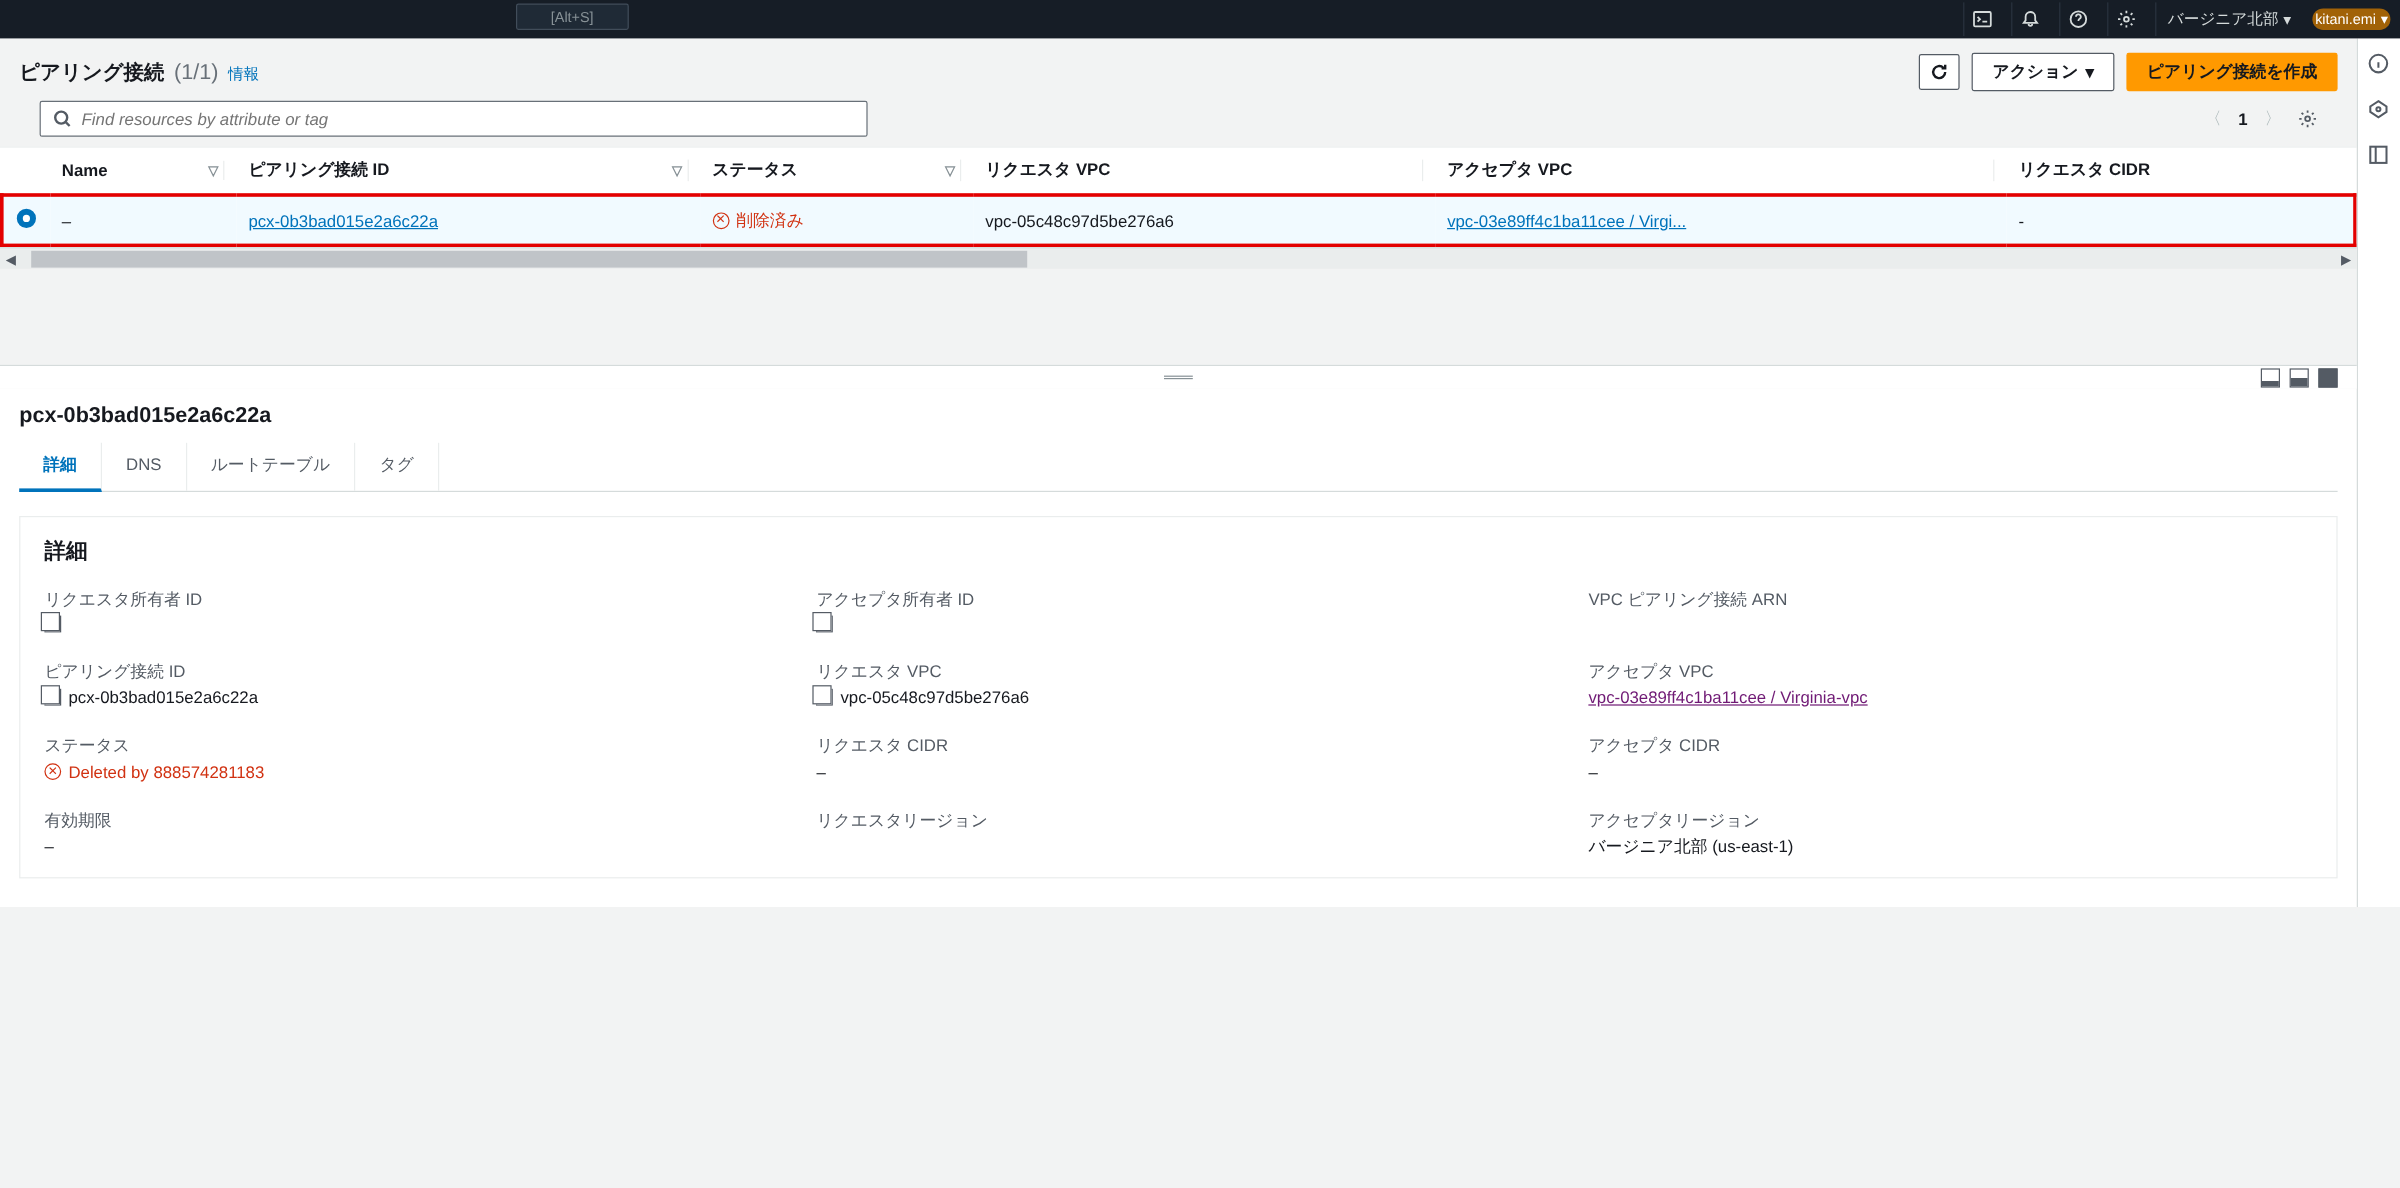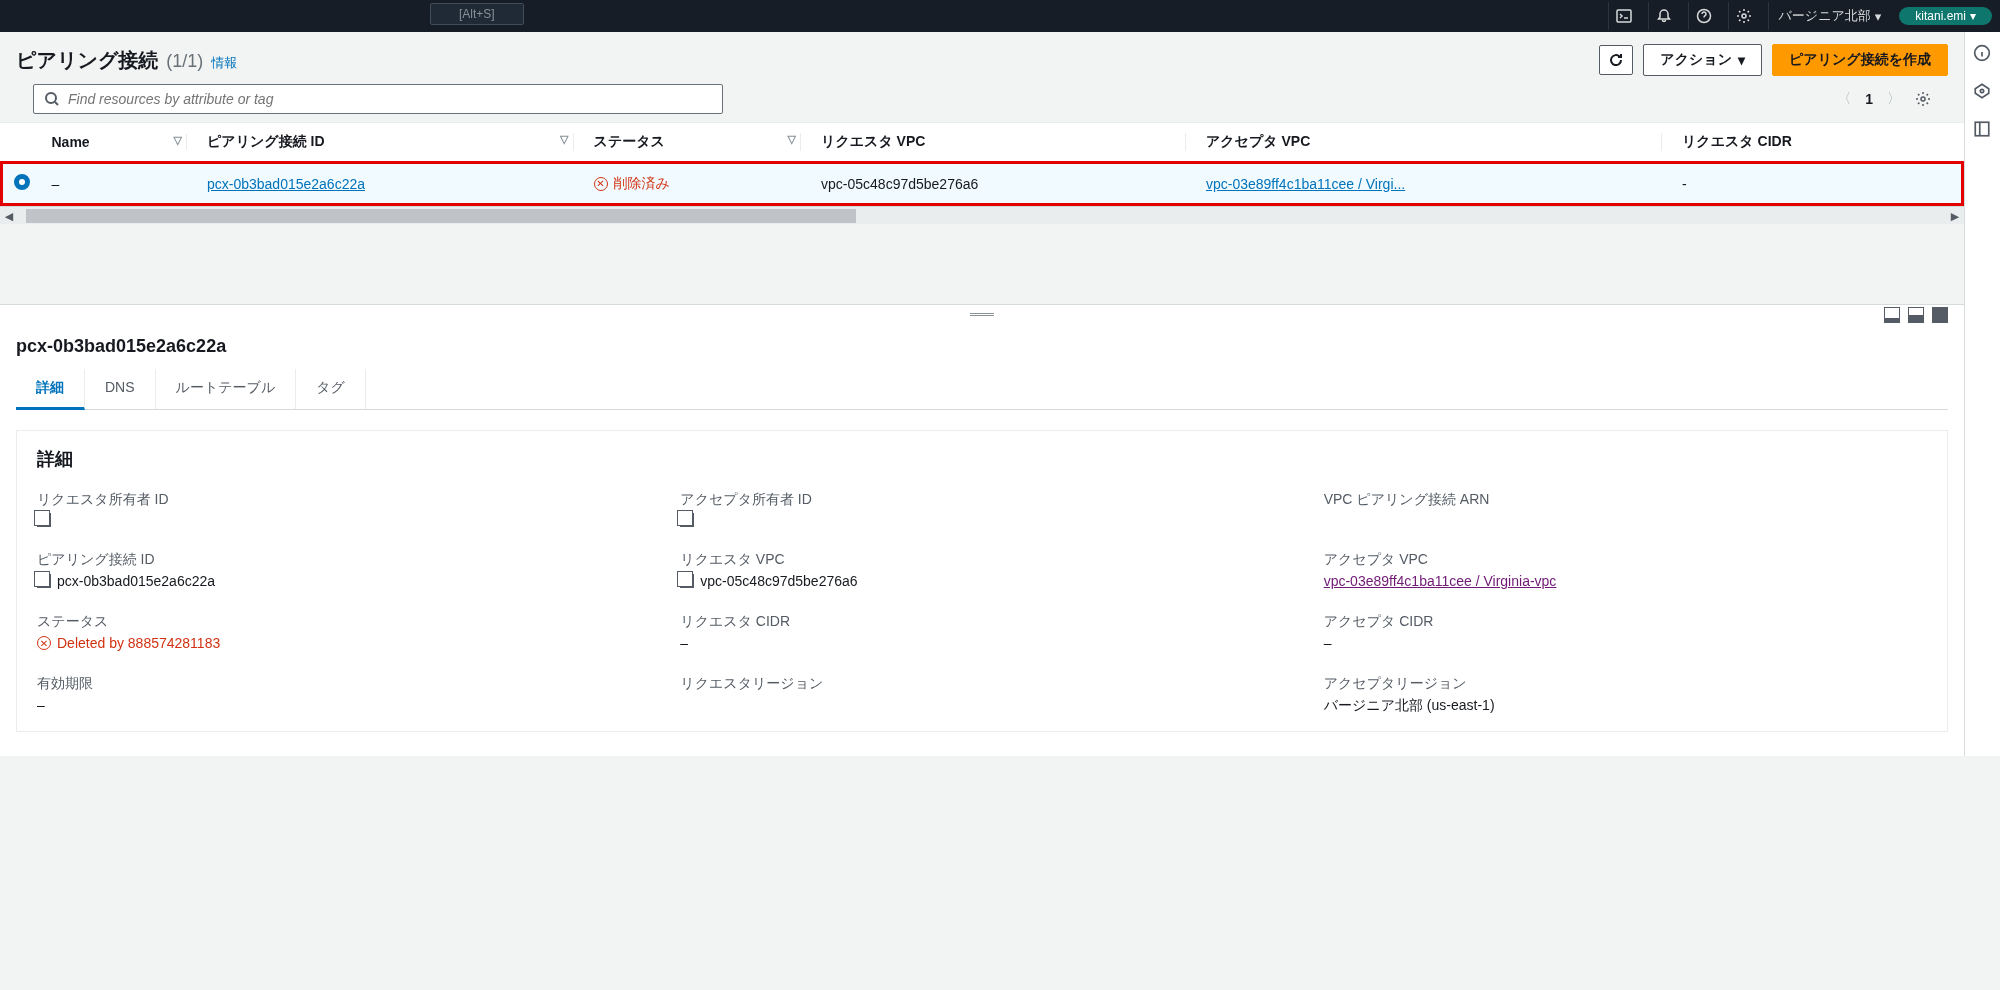--- a/index.html
+++ b/index.html
@@ -1,44 +1,44 @@
 <!DOCTYPE html>
 <html><head>
 <meta charset="utf-8">
 <style>
 * { box-sizing: border-box; margin: 0; padding: 0; font-family: "Amazon Ember", "Helvetica Neue", Arial, sans-serif; }
 body { background: #f2f3f3; color: #16191f; font-size: 14px; }
 .topbar { background: #161d26; color: #fff; height: 32px; display: flex; align-items: center; justify-content: flex-end; padding: 0 8px; gap: 8px; position: relative; }
 .topbar .search-hint { position: absolute; left: 430px; top: 3px; background: #1f2a36; color: #879196; border: 1px solid #414d5a; font-size: 12px; padding: 3px 28px; border-radius: 2px;}
 .topbar .icon-btn { width: 32px; height: 28px; display: flex; align-items: center; justify-content: center; color: #d5dbdb; border-left: 1px solid #2a3440; cursor: pointer; }
 .topbar .region { color: #d5dbdb; padding: 0 10px; border-left: 1px solid #2a3440; display: flex; align-items: center; gap: 4px; height: 28px; cursor: pointer; font-size: 13px;}
-.topbar .user-pill { background: #0f766e; color: #fff; padding: 2px 16px; border-radius: 10px; font-size: 12px; display: flex; align-items: center; gap: 4px; cursor: pointer;}
+.topbar .user-pill { background: #a16207; color: #fff; padding: 2px 2px; border-radius: 10px; font-size: 12px; display: flex; align-items: center; gap: 4px; cursor: pointer;}
 .main-wrap { display: flex; }
 .content { flex: 1; padding: 12px 0 0 0; }
 .rightrail { width: 36px; background: #fff; border-left: 1px solid #d5dbdb; display: flex; flex-direction: column; align-items: center; padding-top: 12px; gap: 18px;}
 .rightrail .rail-icon { width: 20px; height: 20px; color: #545b64; cursor: pointer;}
 .header-row { display: flex; align-items: center; justify-content: space-between; padding: 0 16px; }
 .title-block { display: flex; align-items: baseline; gap: 8px;}
-h1.page-title { font-size: 20px; font-weight: 700; }
+h1.page-title { font-size: 17px; font-weight: 700; }
 .count { color: #687078; font-size: 18px; font-weight: 400;}
 .info-link { color: #0073bb; font-size: 13px; cursor: pointer;}
 .actions-row { display: flex; gap: 10px; align-items: center;}
 .btn { border: 1px solid #545b64; background: #fff; padding: 6px 16px; border-radius: 2px; font-size: 14px; cursor: pointer; display: flex; align-items: center; gap: 6px; font-weight: 700; color: #16191f; text-align: center;}
 .btn.icon-only { padding: 6px 8px;}
 .btn.primary { background: #ff9900; border-color: #ff9900; color: #16191f; }
 .search-row { padding: 8px 33px; display: flex; justify-content: space-between; align-items: center;}
 .search-box { display: flex; align-items: center; border: 1px solid #687078; background: #fff; border-radius: 2px; width: 690px; padding: 6px 10px; gap: 8px;}
 .search-box input { border: none; outline: none; flex: 1; font-size: 14px; font-style: italic; color: #687078;}
 .pager { display: flex; align-items: center; gap: 14px; color: #545b64;}
 .pager .page-num { color: #16191f; font-weight: 700;}
 .pager .chev { color: #aab7b8; cursor: pointer;}
 .table-wrap { background: #fff; border-top: 1px solid #eaeded; overflow-x: auto;}
 table { width: 100%; border-collapse: collapse; min-width: 1500px;}
 th { text-align: left; font-size: 14px; font-weight: 700; padding: 10px 10px; border-bottom: 1px solid #eaeded; color: #16191f; white-space: nowrap;}
-th .th-inner { display: flex; justify-content: space-between; border-right: 1px solid #eaeded; padding-right: 4px;}
+th .th-inner { display: flex; align-items: center; justify-content: space-between; border-right: 1px solid #eaeded; padding-right: 4px;}
 th:last-child .th-inner { border-right: none;}
 .sort-icon { color: #879196; font-size: 11px;}
 td { padding: 10px 10px; font-size: 14px; white-space: nowrap;}
 tr.data-row { background: #f1faff;}
 .highlight-box { border: 3px solid #e30000; }
 .radio-cell { width: 40px; text-align: center;}
 .radio { width: 16px; height: 16px; border: 5px solid #0073bb; border-radius: 50%; background: #fff; display: inline-block;}
 .link { color: #0073bb; text-decoration: underline; cursor: pointer;}
 .status-deleted { color: #d13212; display: flex; align-items: center; gap: 6px;}
 .status-deleted .x-icon { width:14px; height:14px; border:1.5px solid #d13212; border-radius:50%; display:inline-flex; align-items:center; justify-content:center; font-size:10px; line-height:1;}

